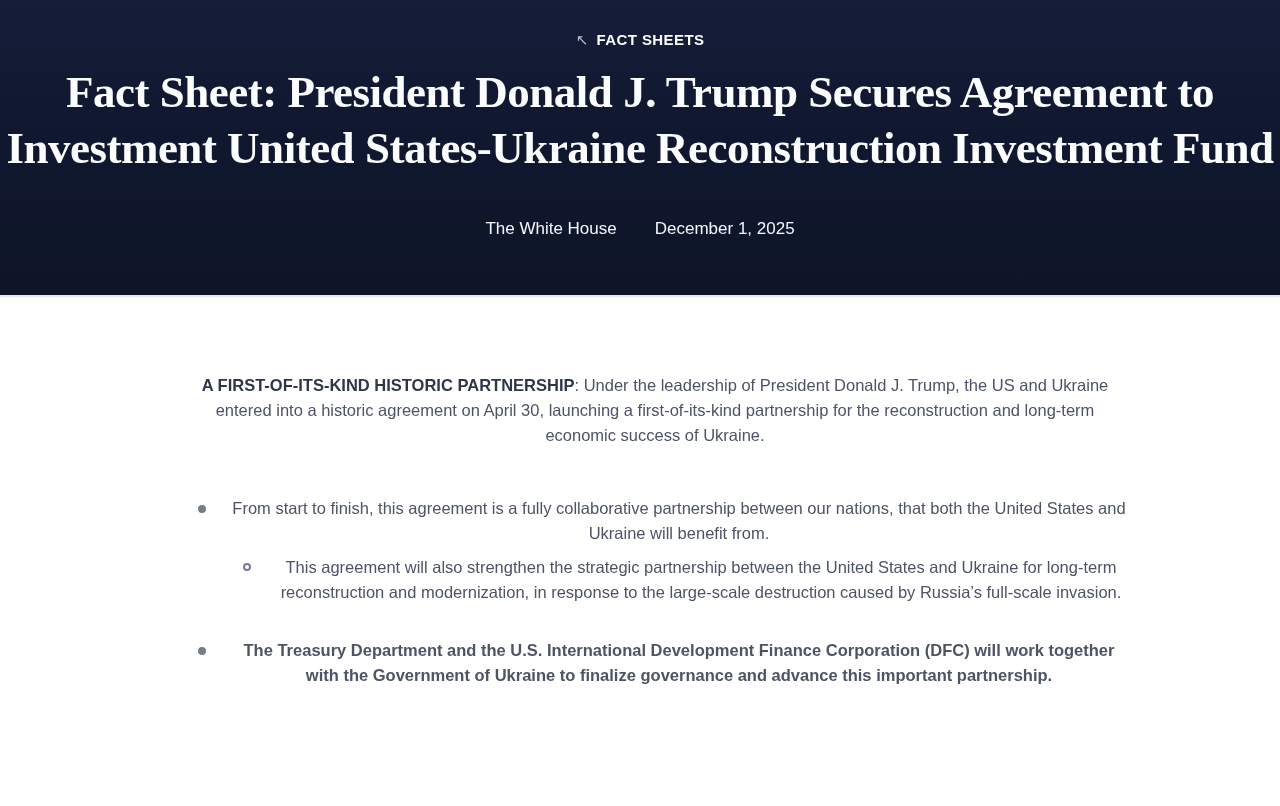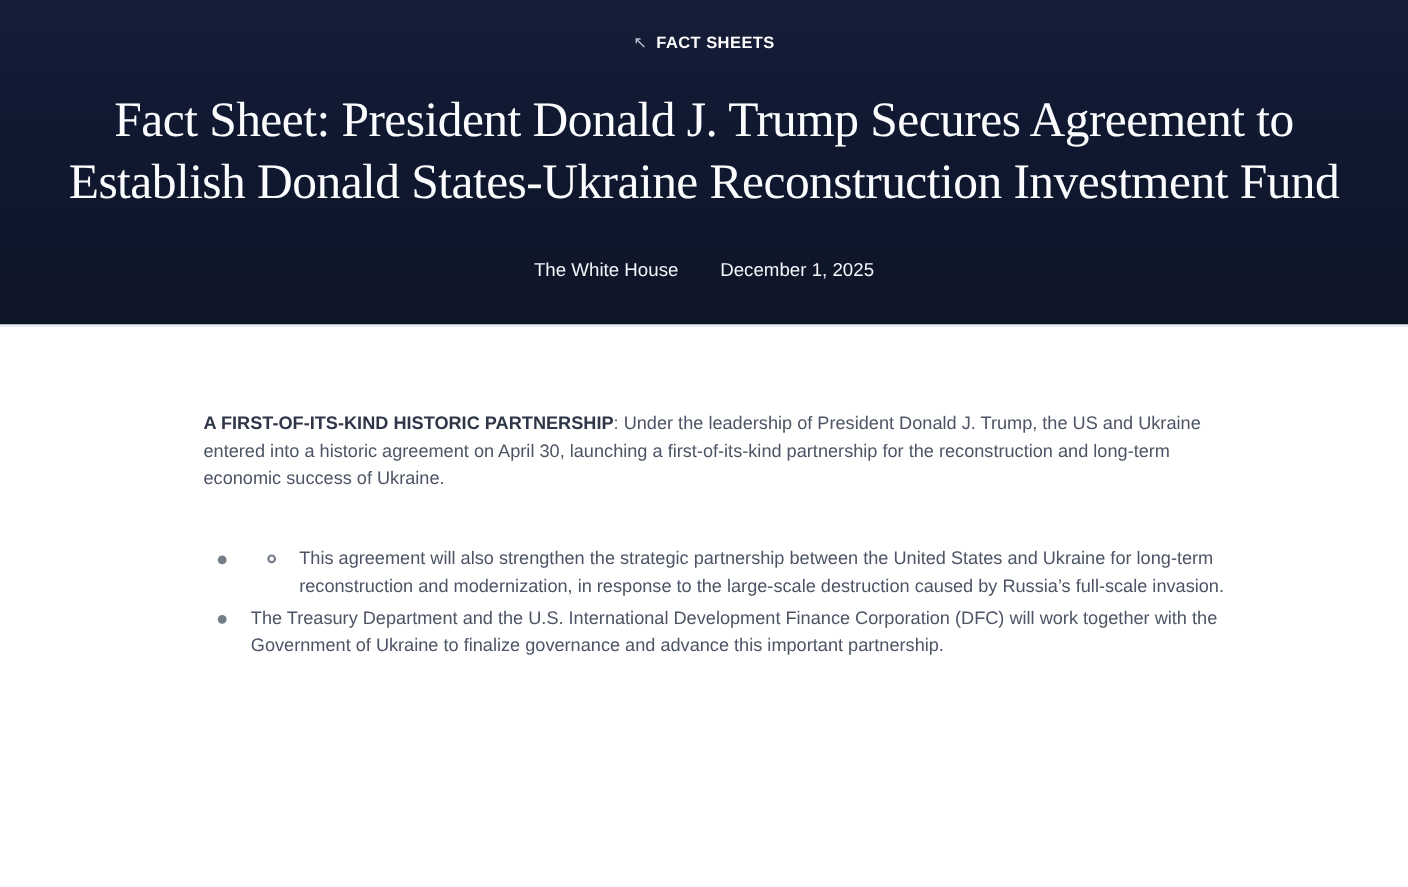--- a/index.html
+++ b/index.html
@@ -29,23 +29,23 @@
     text-decoration: none;
     cursor: pointer;
   }
   .eyebrow .arrow {
     color: #b7bfce;
     font-size: 15px;
     font-weight: 400;
     line-height: 1;
   }
   .title {
-    margin-top: 32px;
+    margin-top: 15px;
     font-family: "Liberation Serif", serif;
-    font-weight: 400;
+    font-weight: 700;
     font-size: 45px;
     line-height: 56px;
     letter-spacing: -0.5px;
     color: #fbfcfe;
   }
   .title .title-line { display: block; white-space: nowrap; }
   .meta {
     margin-top: 43px;
     display: flex;
     justify-content: center;
@@ -55,34 +55,35 @@
     color: #f4f6fa;
   }
 
   
   .content {
     padding: 76px 0 0 185px;
     width: 1130px;
     font-size: 16.5px;
     line-height: 25px;
     color: #4c5465;
+    text-align: center;
   }
   .lead { width: 940px; }
   .lead strong {
     color: #2e3648;
     font-weight: 700;
   }
 
   ul.bullets {
     list-style: none;
     margin-top: 48px;
     width: 945px;
   }
   li.bullet { position: relative; padding-left: 43px; }
-  li.bullet + li.bullet { margin-top: 4px; }
+  li.bullet + li.bullet { margin-top: 33px; font-weight: bold; }
   li.bullet > .marker {
     position: absolute;
     left: 13px;
     top: 9px;
     width: 8px;
     height: 8px;
     border-radius: 50%;
     background: #767d8a;
   }
   ul.subs { list-style: none; margin-top: 9px; }
@@ -105,35 +106,36 @@
 
 <div class="page">
 
   <header class="hero">
     <a class="eyebrow">
       <span class="arrow">↖</span>
       <span>FACT SHEETS</span>
     </a>
     <h1 class="title">
       <span class="title-line">Fact Sheet: President Donald J. Trump Secures Agreement to</span>
-      <span class="title-line">Establish Donald States-Ukraine Reconstruction Investment Fund</span>
+      <span class="title-line">Investment United States-Ukraine Reconstruction Investment Fund</span>
     </h1>
     <div class="meta">
       <span>The White House</span>
       <span>December 1, 2025</span>
     </div>
   </header>
 
   <main class="content">
     <p class="lead"><strong>A FIRST-OF-ITS-KIND HISTORIC PARTNERSHIP</strong><span>: Under the leadership of President Donald J. Trump, the US and Ukraine entered into a historic agreement on April 30, launching a first-of-its-kind partnership for the reconstruction and long-term economic success of Ukraine.</span></p>
 
     <ul class="bullets">
 
       <li class="bullet">
         <span class="marker"></span>
+        <p class="bullet-text">From start to finish, this agreement is a fully collaborative partnership between our nations, that both the United States and Ukraine will benefit from.</p>
         <ul class="subs">
           <li class="sub">
             <span class="marker"></span>
             <p class="sub-text">This agreement will also strengthen the strategic partnership between the United States and Ukraine for long-term reconstruction and modernization, in response to the large-scale destruction caused by Russia’s full-scale invasion.</p>
           </li>
         </ul>
       </li>
 
       <li class="bullet">
         <span class="marker"></span>

